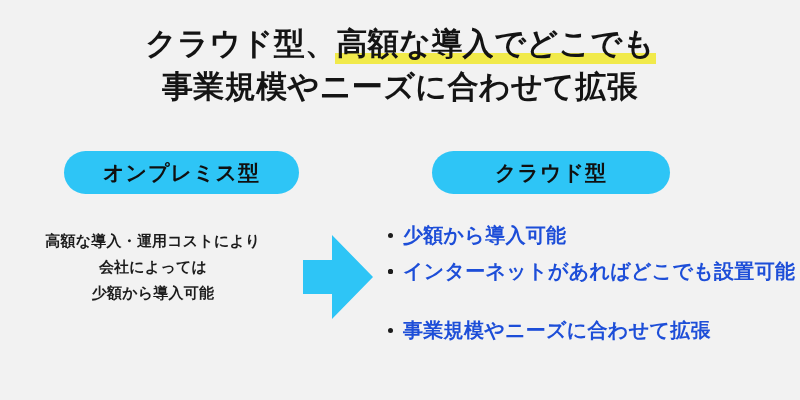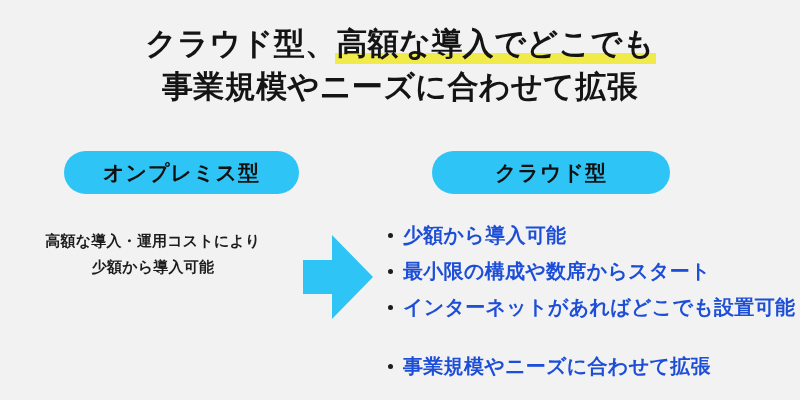--- a/index.html
+++ b/index.html
@@ -167,37 +167,37 @@
   <div class="pill pill-left">
     <span>オンプレミス型</span>
   </div>
 
   <div class="pill pill-right">
     <span>クラウド型</span>
   </div>
 
   <div class="onprem-body">
     <div>高額な導入・運用コストにより</div>
+    <div>会社によっては</div>
     <div>少額から導入可能</div>
   </div>
 
   <div class="arrow">
     <svg width="70" height="84" viewBox="0 0 70 84" xmlns="http://www.w3.org/2000/svg">
       <polygon points="0,25 29,25 29,0 70,42 29,84 29,59 0,59" fill="#2ec5f6"></polygon>
     </svg>
   </div>
 
   <ul class="cloud-list">
     <li>
       <span class="dot"></span>
       <span>少額から導入可能</span>
     </li>
     <li>
       <span class="dot"></span>
-      <span>最小限の構成や数席からスタート</span>
     </li>
     <li>
       <span class="dot"></span>
       <span>インターネットがあればどこでも設置可能</span>
     </li>
     <li>
       <span class="dot"></span>
       <span>事業規模やニーズに合わせて拡張</span>
     </li>
   </ul>

